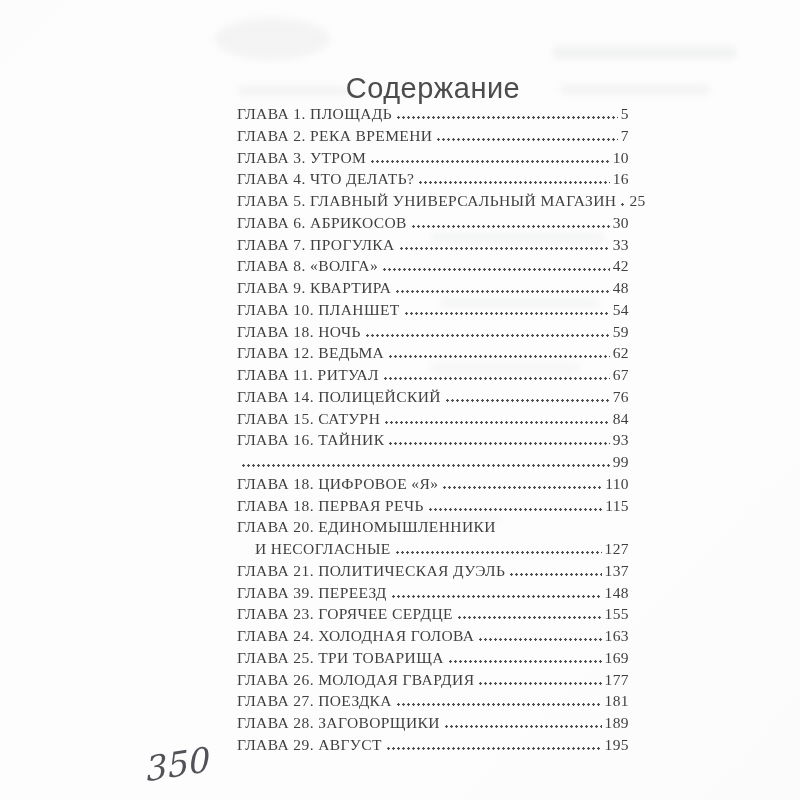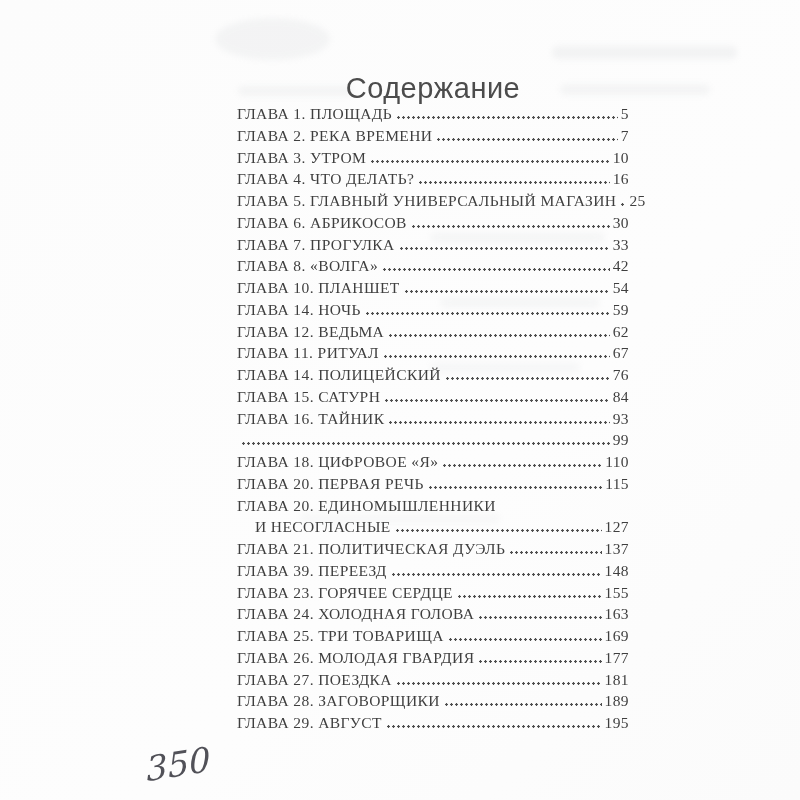--- a/index.html
+++ b/index.html
@@ -138,29 +138,34 @@
     <span class="leader"></span>
     <span class="pagenum">33</span>
   </li>
 
   <li class="row">
     <span class="label">ГЛАВА 8. «ВОЛГА»</span>
     <span class="leader"></span>
     <span class="pagenum">42</span>
   </li>
 
+  <li class="row">
+    <span class="label">ГЛАВА 9. КВАРТИРА</span>
+    <span class="leader"></span>
+    <span class="pagenum">48</span>
+  </li>
 
   <li class="row">
     <span class="label">ГЛАВА 10. ПЛАНШЕТ</span>
     <span class="leader"></span>
     <span class="pagenum">54</span>
   </li>
 
   <li class="row">
-    <span class="label">ГЛАВА 14. НОЧЬ</span>
+    <span class="label">ГЛАВА 18. НОЧЬ</span>
     <span class="leader"></span>
     <span class="pagenum">59</span>
   </li>
 
   <li class="row">
     <span class="label">ГЛАВА 12. ВЕДЬМА</span>
     <span class="leader"></span>
     <span class="pagenum">62</span>
   </li>
 
@@ -193,21 +198,21 @@
     <span class="pagenum">99</span>
   </li>
 
   <li class="row">
     <span class="label">ГЛАВА 18. ЦИФРОВОЕ «Я»</span>
     <span class="leader"></span>
     <span class="pagenum">110</span>
   </li>
 
   <li class="row">
-    <span class="label">ГЛАВА 20. ПЕРВАЯ РЕЧЬ</span>
+    <span class="label">ГЛАВА 18. ПЕРВАЯ РЕЧЬ</span>
     <span class="leader"></span>
     <span class="pagenum">115</span>
   </li>
 
   <li class="row">
     <span class="label">ГЛАВА 20. ЕДИНОМЫШЛЕННИКИ</span>
 
   </li>
 
   <li class="row indent">

